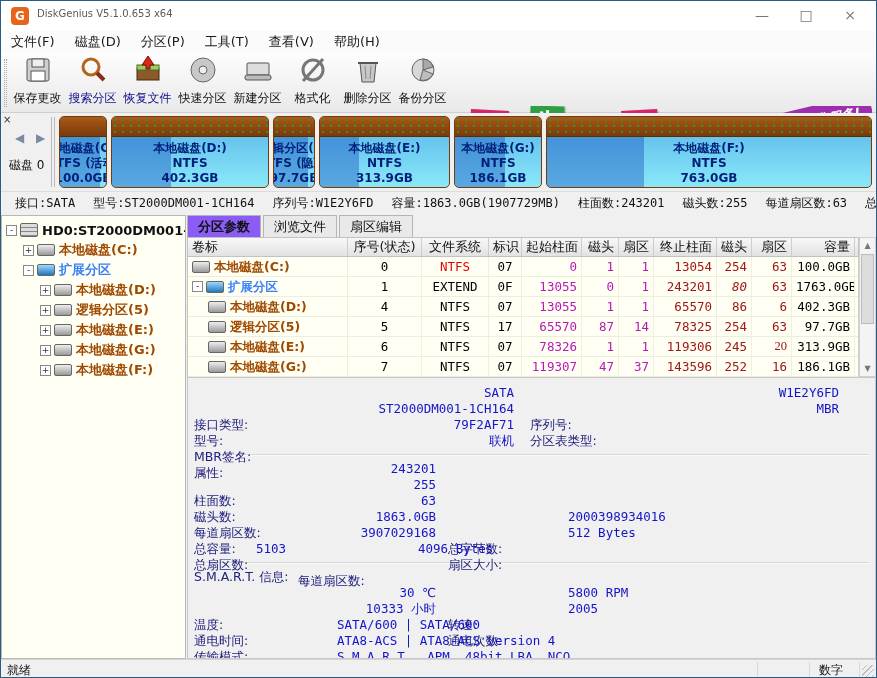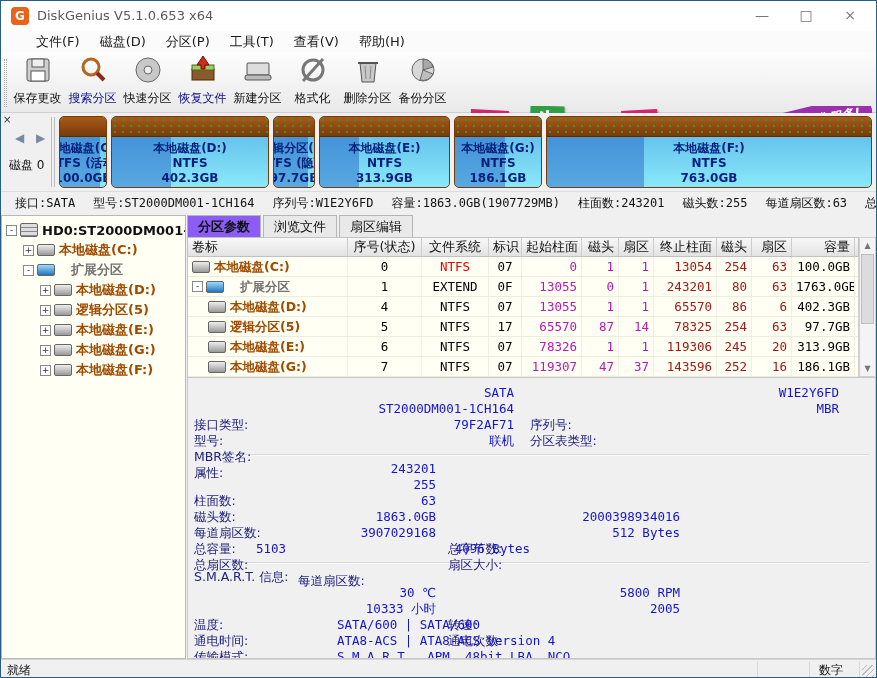--- a/index.html
+++ b/index.html
@@ -2,26 +2,26 @@
 <html><head>
 <meta charset="utf-8">
 <style>
   * { margin:0; padding:0; box-sizing:border-box; }
   html,body { width:877px; height:678px; font-family:"DejaVu Sans",sans-serif; }
   .win { position:relative; width:877px; height:678px; border:1px solid #2a5d84; background:#f0f0f0; overflow:hidden; }
 
   
   .titlebar { position:absolute; left:0; top:0; width:100%; height:30px; background:#fff; }
   .app-logo { position:absolute; left:10px; top:6px; width:18px; height:18px; background:#e8641b; border-radius:4px; color:#fff; font-size:12px; font-weight:bold; text-align:center; line-height:18px; }
-  .app-title { position:absolute; left:36px; top:7px; font-size:13px; color:#5a5a5a; }
+  .app-title { position:absolute; left:36px; top:7px; font-size:10px; color:#5a5a5a; }
   .winbtns { position:absolute; right:4px; top:0; height:30px; display:flex; }
   .winbtn { width:44px; height:30px; text-align:center; line-height:28px; color:#777; font-size:14px; }
 
   
-  .menubar { position:absolute; left:0; top:30px; width:100%; height:22px; background:#fbfbfb; display:flex; align-items:flex-start; padding-left:25px; }
+  .menubar { position:absolute; left:0; top:30px; width:100%; height:22px; background:#fbfbfb; display:flex; align-items:flex-start; padding-left:0; }
   .menuitem { font-size:13px; color:#1a1a1a; padding:2px 10px; }
 
   
   .toolbar { position:absolute; left:0; top:52px; width:100%; height:60px; background:linear-gradient(#fdfdfd,#e9e9e9); border-bottom:1px solid #cfcfcf; }
   .tb-grip { position:absolute; left:3px; top:6px; width:3px; height:48px; border-left:1px dotted #aaa; border-right:1px dotted #aaa; }
   .tb-row { position:absolute; left:9px; top:2px; display:flex; }
   .tb-btn { width:55px; height:56px; display:flex; flex-direction:column; align-items:center; justify-content:flex-start; }
   .tb-btn svg { width:30px; height:30px; }
   .tb-label { font-size:12px; color:#111; white-space:nowrap; margin-top:1px; }
   .tb-label.accent { color:#11118c; }
@@ -52,21 +52,21 @@
   .info-item { font-size:12px; color:#111; margin-right:18px; white-space:nowrap; font-family:"DejaVu Sans Mono","DejaVu Sans",monospace; }
 
   
   .main { position:absolute; left:0; top:214px; width:100%; height:444px; }
   .tree { position:absolute; left:0; top:0; width:185px; height:444px; background:#fffff4; border:1px solid #b8b8b8; overflow:hidden; padding-top:4px; }
   .tnode { display:flex; align-items:center; height:20px; white-space:nowrap; font-size:13px; font-weight:bold; }
   .texp { width:11px; height:11px; border:1px solid #888; background:#fff; font-size:9px; line-height:9px; text-align:center; color:#333; margin-right:3px; flex:none; font-weight:normal; }
   .ticon { width:18px; height:12px; margin-right:4px; flex:none; border:1px solid #666; border-radius:2px; background:linear-gradient(#eee,#999); }
   .ticon.ext-i { background:linear-gradient(#9fd8ff,#2277bb); }
   .ticon.hdd-i { height:14px; background:repeating-linear-gradient(#ddd 0 3px,#888 3px 4px); }
-  .c-brown { color:#a04a00; } .c-green { color:#737373;margin-left:12px; } .c-black { color:#111; }
+  .c-brown { color:#a04a00; } .c-green { color:#3b82f6; } .c-black { color:#111; }
 
   .content { position:absolute; left:186px; top:0; right:0; height:444px; background:#f0f0f0; }
   
   .tabs { position:absolute; left:0; top:0; height:22px; display:flex; }
   .tab { height:22px; padding:0 10px; font-size:13px; line-height:22px; color:#111; background:#e9e9e9; border:1px solid #b5b5b5; border-bottom:none; margin-right:2px; }
   .tab.active { background:#8b5cf6; font-weight:bold; }
   
   .thead { position:absolute; left:0; top:22px; right:17px; height:20px; background:linear-gradient(#f8f8f8,#e2e2e2); border:1px solid #c2c2c2; display:flex; }
   .th { font-size:13px; color:#111; line-height:18px; border-right:1px solid #cdcdcd; padding:0 4px; overflow:hidden; white-space:nowrap; }
   .tbody { position:absolute; left:0; top:42px; right:17px; height:120px; background:#fffff4; border-left:1px solid #c2c2c2; border-right:1px solid #d0d0d0; }
@@ -79,21 +79,21 @@
   .vscroll { position:absolute; right:0; top:22px; width:17px; height:140px; background:#f4f4f4; border:1px solid #d0d0d0; }
   .varrow { position:absolute; left:0; width:15px; height:15px; text-align:center; font-size:8px; color:#777; line-height:15px; }
   .vthumb { position:absolute; left:1px; top:16px; width:13px; height:70px; background:#dcdcdc; border:1px solid #bdbdbd; }
 
   
   .details { position:absolute; left:0; top:162px; right:0; bottom:0; background:#f0f0f0; border:1px solid #c8c8c8; padding:7px 0 0 6px; overflow:hidden; }
   .drow { display:flex; height:16px; font-size:12.5px; line-height:16px; white-space:nowrap; }
   .dlabel { color:#20207e;margin-top:32px; }
   .dvalue { color:#1414c8; font-family:"DejaVu Sans Mono","DejaVu Sans",monospace; }
   .s1 .dl1{width:150px;} .s1 .dv1{width:170px;text-align:right;} .s1 .dl2{width:125px;padding-left:16px;} .s1 .dv2{width:200px;text-align:right;}
-  .s2 .dl1{width:150px;} .s2 .dv1{width:92px;text-align:right;} .s2 .dl2{width:132px;padding-left:12px;} .s2 .dv2{width:112px;text-align:right;}
+  .s2 .dl1{width:150px;} .s2 .dv1{width:92px;text-align:right;} .s2 .dl2{width:132px;padding-left:12px;} .s2 .dv2{width:112px;}
   .wide .dl1{width:143px;} .wide .dv1{text-align:left;}
   .dsep { height:2px; border-top:1px solid #d8d8d8; border-bottom:1px solid #fbfbfb; margin:5px 6px 5px 0; }
   .smart-h { font-size:12.5px; color:#20207e; height:16px; line-height:16px; }
 
   
   .statusbar { position:absolute; left:0; top:658px; width:100%; height:20px; background:#f0f0f0; border-top:1px solid #d4d4d4;text-align:right; }
   .sb-left { position:absolute; left:6px; top:2px; font-size:12px; color:#111; }
   .sb-num { position:absolute; left:818px; top:2px; font-size:12px; color:#111; }
   .sb-div { position:absolute; top:2px; width:1px; height:15px; background:#d8d8d8; }
   .sb-grip { position:absolute; right:2px; bottom:2px; width:12px; height:12px; background:repeating-linear-gradient(135deg, rgba(0,0,0,0) 0 3px, #bbb 3px 4px); }
@@ -135,32 +135,32 @@
         </div>
         <div class="tb-btn">
           <span><svg viewBox="0 0 30 30">
               <circle cx="13" cy="12" r="8" fill="none" stroke="#b5651d" stroke-width="3"></circle>
               <line x1="19" y1="18" x2="26" y2="25" stroke="#8a2a1a" stroke-width="4"></line>
             </svg></span>
           <span class="tb-label accent">搜索分区</span>
         </div>
         <div class="tb-btn">
           <span><svg viewBox="0 0 30 30">
-              <circle cx="15" cy="15" r="12" fill="#c8c8c8" stroke="#666"></circle>
-              <circle cx="15" cy="15" r="4" fill="#eee" stroke="#666"></circle>
-            </svg></span>
-          <span class="tb-label">快速分区</span>
-        </div>
-        <div class="tb-btn">
-          <span><svg viewBox="0 0 30 30">
               <rect x="4" y="14" width="22" height="11" fill="#8a5a2a" stroke="#4a2a0a"></rect>
               <rect x="4" y="10" width="22" height="5" fill="#9acd62" stroke="#4a6a1a"></rect>
               <path d="M15 1 L21 10 L17 10 L17 14 L13 14 L13 10 L9 10 Z" fill="#d42a1a" stroke="#7a0a0a"></path>
             </svg></span>
           <span class="tb-label accent">恢复文件</span>
+        </div>
+        <div class="tb-btn">
+          <span><svg viewBox="0 0 30 30">
+              <circle cx="15" cy="15" r="12" fill="#c8c8c8" stroke="#666"></circle>
+              <circle cx="15" cy="15" r="4" fill="#eee" stroke="#666"></circle>
+            </svg></span>
+          <span class="tb-label">快速分区</span>
         </div>
         <div class="tb-btn">
           <span><svg viewBox="0 0 30 30">
               <rect x="4" y="8" width="22" height="12" rx="1" fill="#ddd" stroke="#555"></rect>
               <rect x="2" y="20" width="26" height="5" rx="2" fill="#bbb" stroke="#555"></rect>
             </svg></span>
           <span class="tb-label">新建分区</span>
         </div>
         <div class="tb-btn">
           <span><svg viewBox="0 0 30 30">
@@ -365,21 +365,21 @@
               <span class="ticon ext-i"></span>
               <span class="c-green">扩展分区</span>
             </div>
             <div class="td ta-c" style="width: 74px;">1</div>
             <div class="td ta-c" style="width: 67px;">EXTEND</div>
             <div class="td ta-c" style="width: 33px;">0F</div>
             <div class="td ta-r col-start" style="width: 60px;">13055</div>
             <div class="td ta-r col-start" style="width: 37px;">0</div>
             <div class="td ta-r col-start" style="width: 35px;">1</div>
             <div class="td ta-r col-end" style="width: 63px;">243201</div>
-            <div class="td ta-r col-end" style="width: 35px;">80</div>
+            <div class="td ta-r col-end" style="width: 35px; font-style: italic;">80</div>
             <div class="td ta-r col-end" style="width: 40px;">63</div>
             <div class="td ta-r" style="width: 63px;">1763.0GB</div>
           </div>
           <div class="trow">
             <div class="td name-cell" style="width: 160px; padding-left: 20px;">
               <span class="ticon "></span>
               <span class="c-brown">本地磁盘(D:)</span>
             </div>
             <div class="td ta-c" style="width: 74px;">4</div>
             <div class="td ta-c" style="width: 67px;">NTFS</div>
@@ -414,21 +414,21 @@
               <span class="c-brown">本地磁盘(E:)</span>
             </div>
             <div class="td ta-c" style="width: 74px;">6</div>
             <div class="td ta-c" style="width: 67px;">NTFS</div>
             <div class="td ta-c" style="width: 33px;">07</div>
             <div class="td ta-r col-start" style="width: 60px;">78326</div>
             <div class="td ta-r col-start" style="width: 37px;">1</div>
             <div class="td ta-r col-start" style="width: 35px;">1</div>
             <div class="td ta-r col-end" style="width: 63px;">119306</div>
             <div class="td ta-r col-end" style="width: 35px;">245</div>
-            <div class="td ta-r col-end" style="width: 40px;">20</div>
+            <div class="td ta-r col-end" style="width: 40px; font-family: Liberation Serif, serif;">20</div>
             <div class="td ta-r" style="width: 63px;">313.9GB</div>
           </div>
           <div class="trow">
             <div class="td name-cell" style="width: 160px; padding-left: 20px;">
               <span class="ticon "></span>
               <span class="c-brown">本地磁盘(G:)</span>
             </div>
             <div class="td ta-c" style="width: 74px;">7</div>
             <div class="td ta-c" style="width: 67px;">NTFS</div>
             <div class="td ta-c" style="width: 33px;">07</div>

